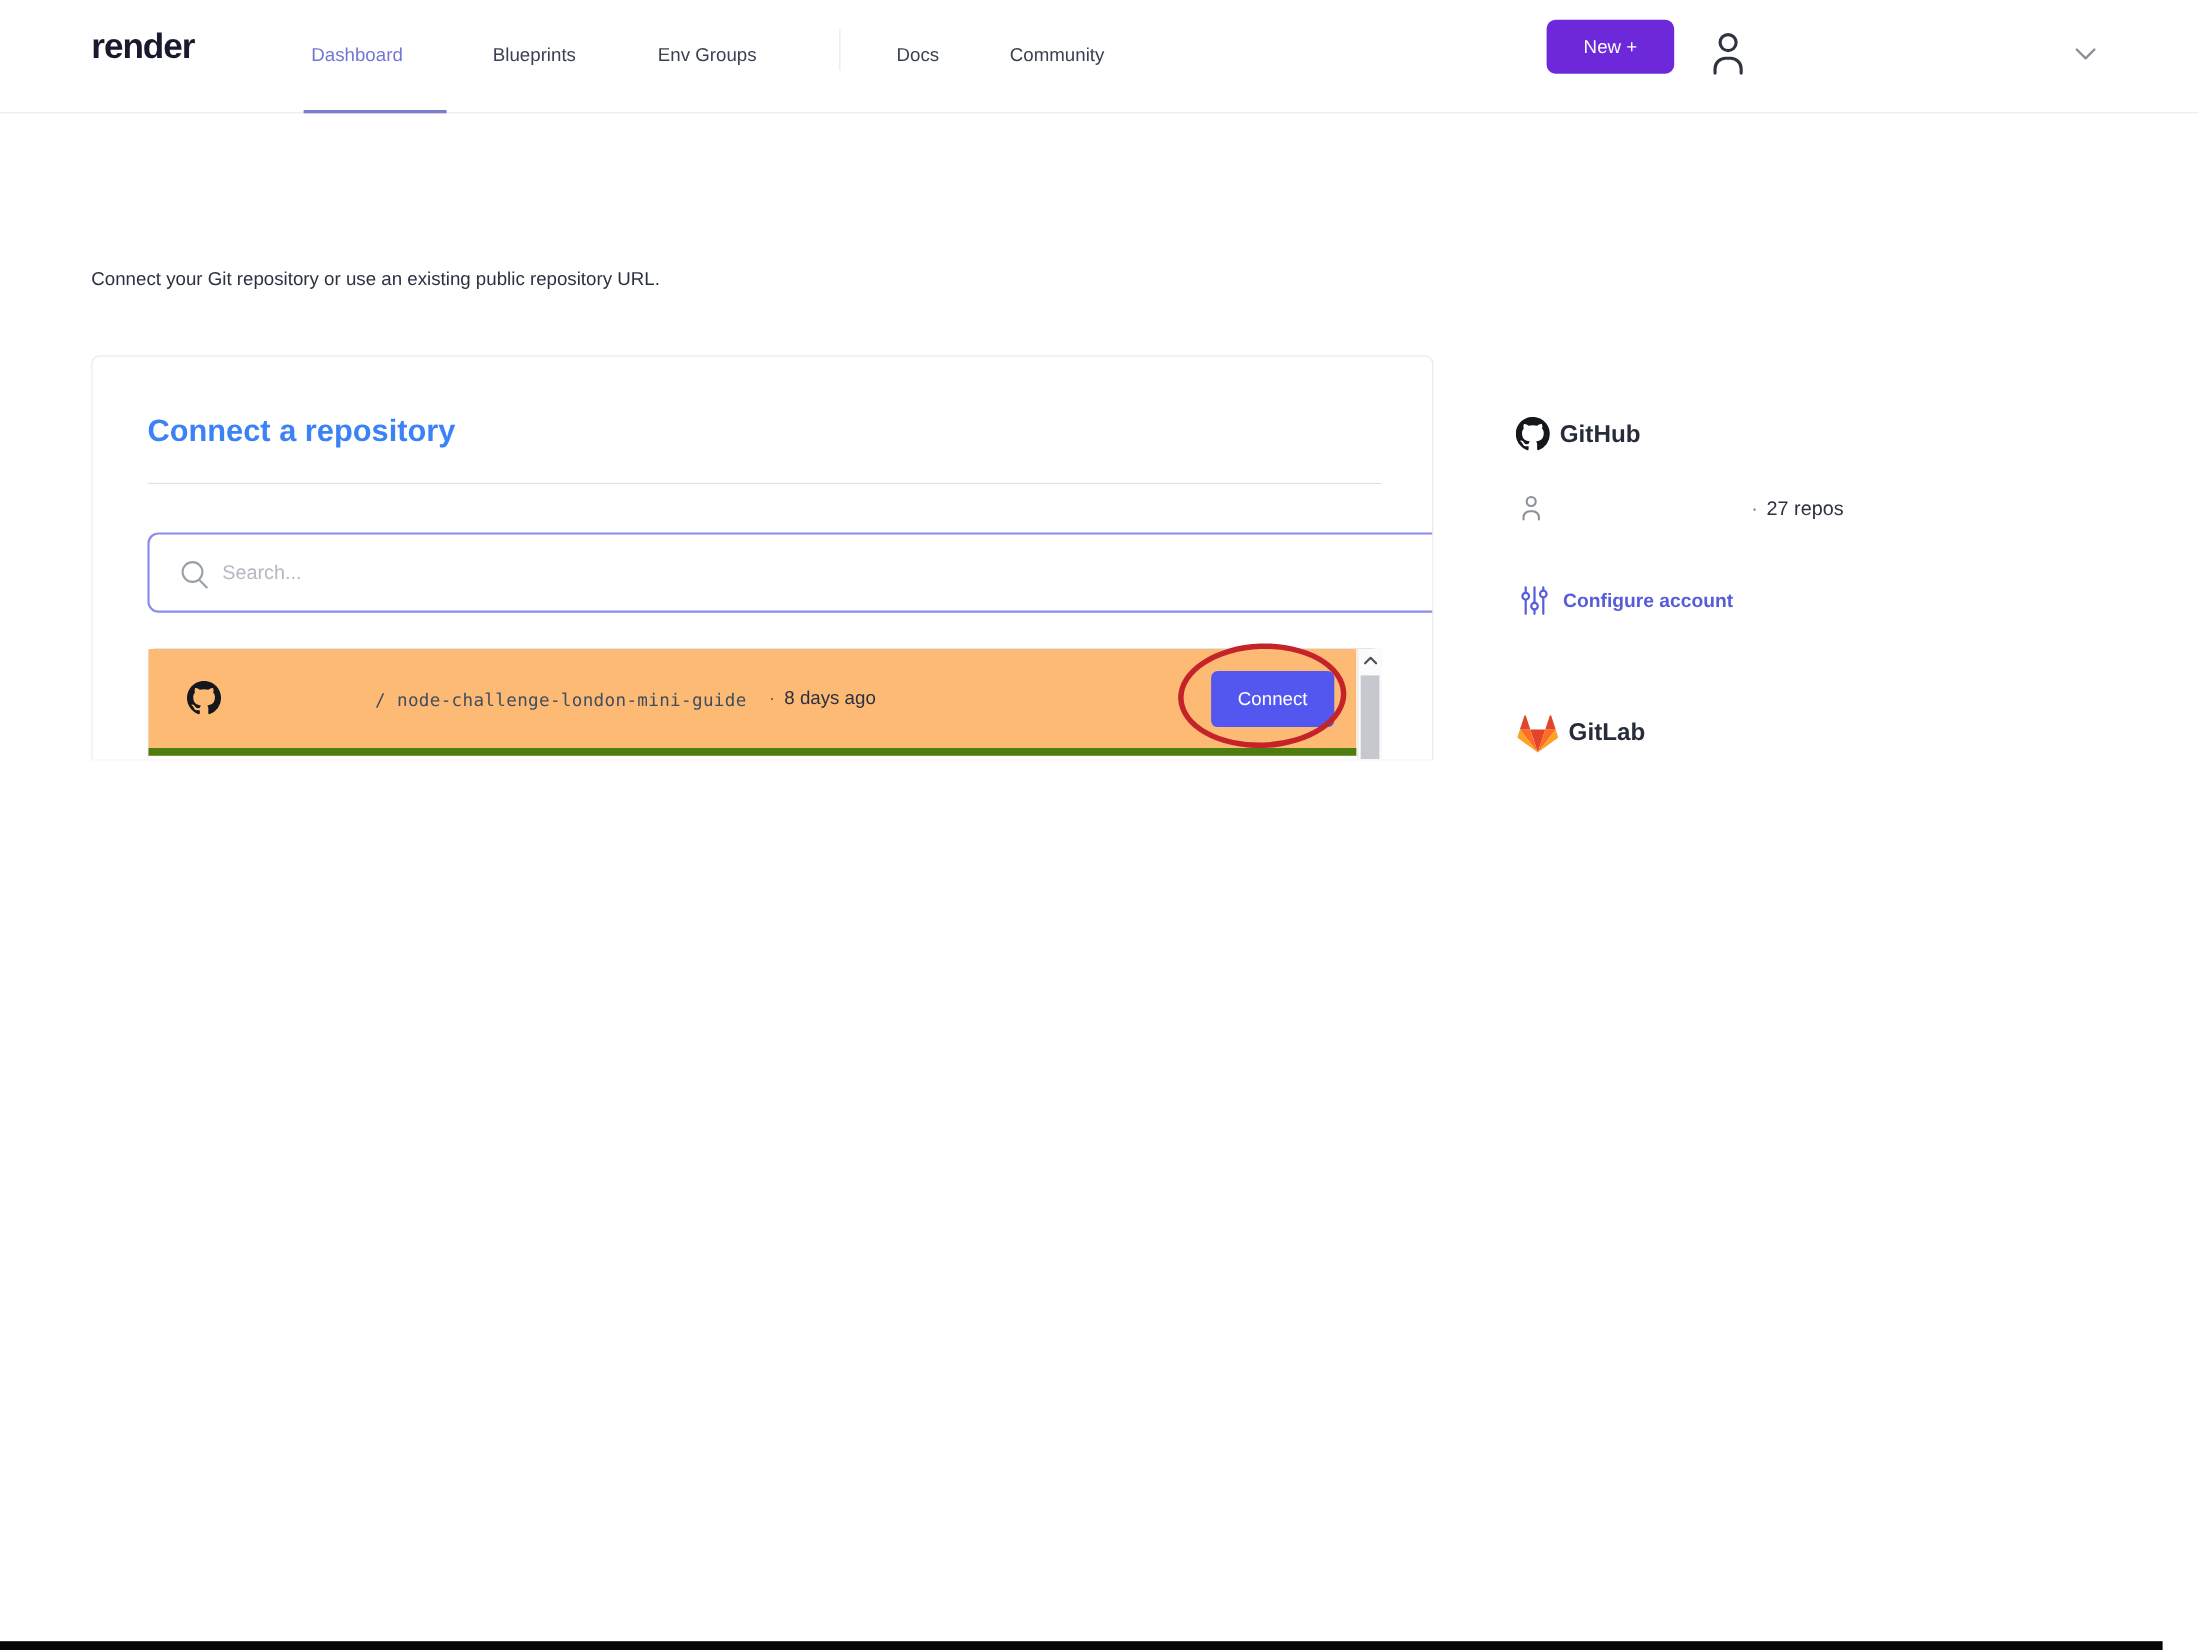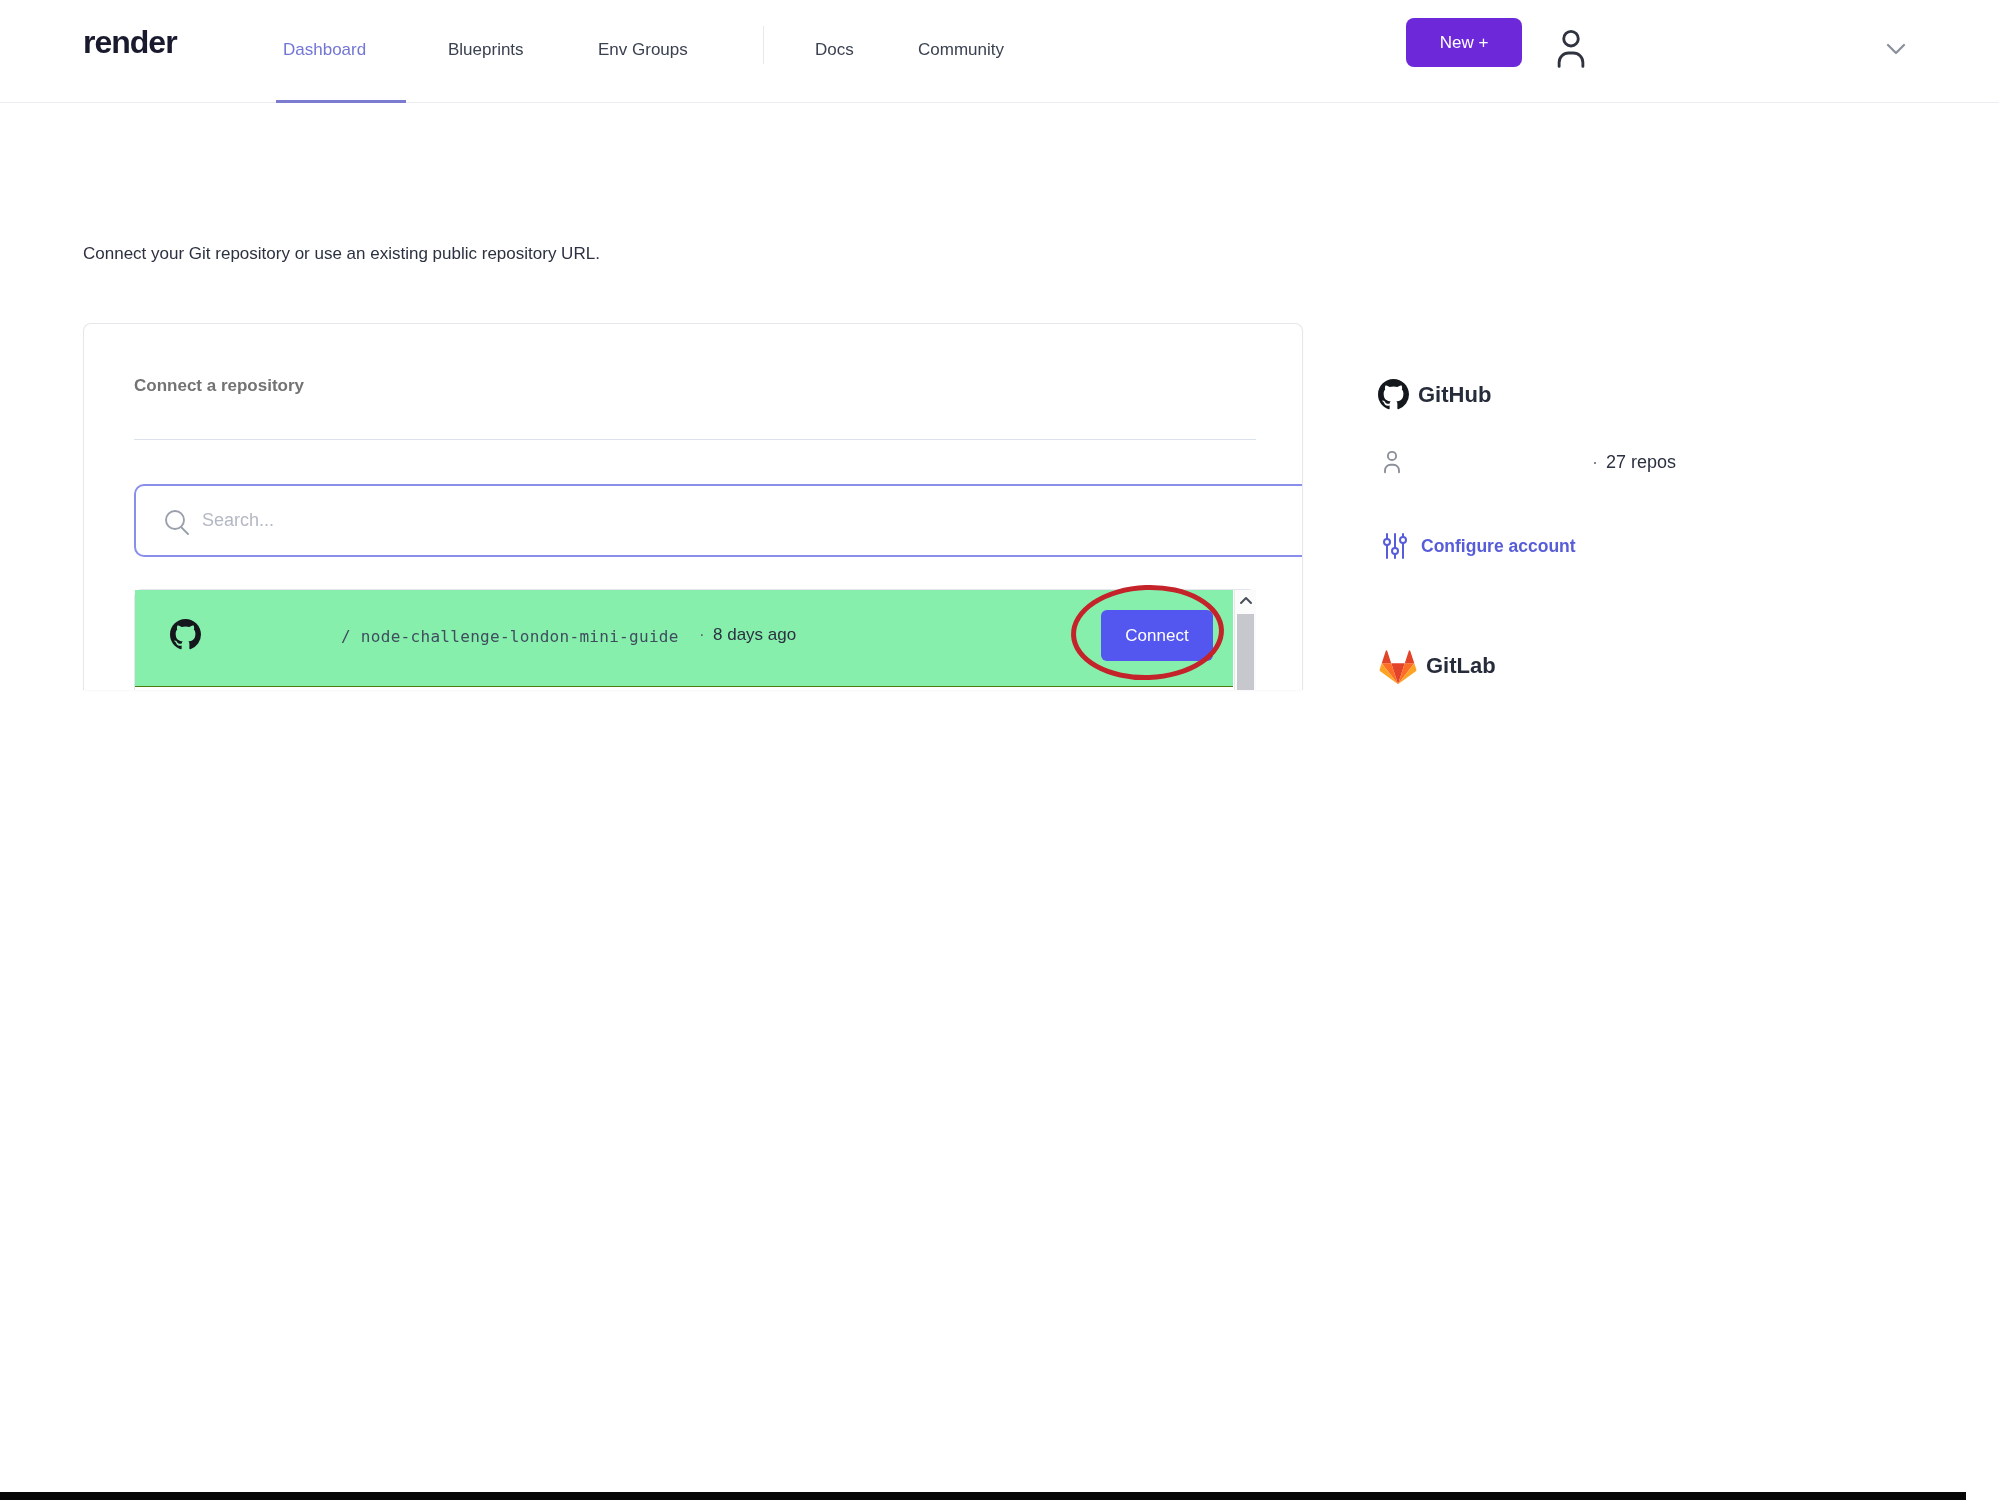--- a/index.html
+++ b/index.html
@@ -20,30 +20,30 @@
 
   
   .h1 { position:absolute; left:83px; top:126px; font-size:32px; font-weight:400; color:#20242f; letter-spacing:-0.2px; }
   .h1 b { font-weight:700; }
   .subtitle { position:absolute; left:83px; top:244px; font-size:17px; color:#2b3140; }
 
   
   .card { position:absolute; left:83px; top:323px; width:1220px; height:367px; background:#fff;
           border:1px solid #e6e7eb; border-bottom:none; border-radius:8px 8px 0 0;
           box-shadow:0 1px 2px rgba(20,20,40,0.03); overflow:hidden; }
-  .card-heading { position:absolute; left:50px; top:52px; font-size:17px; font-weight:700; color:#737373; }
+  .card-heading { position:absolute; left:50px; top:52px; font-size:28px; font-weight:700; color:#3b82f6; }
   .card-divider { position:absolute; left:50px; top:115px; width:1122px; height:1px; background:#dbe2ec; }
 
   .search-box { position:absolute; left:50px; top:160px; width:1342px; height:73px; border:2px solid #8a8eeb; border-radius:10px; background:#fff; }
   .search-icon { position:absolute; left:26px; top:21px; }
   .search-input { position:absolute; left:66px; top:2px; width:1000px; height:65px; border:none; outline:none; font-size:18px; color:#3a4150; font-family:"Liberation Sans",sans-serif; background:transparent; }
   .search-input::placeholder { color:#b4b8c2; }
 
   .repo-list { position:absolute; left:50px; top:265px; width:1122px; height:101px; border:1px solid #e4e5ea; border-bottom:none; border-radius:8px 8px 0 0; background:#fff; }
-  .repo-row { position:absolute; left:0; top:0; width:1098px; height:97px; border-bottom:1px solid #4d7c0f; background:#86efac; cursor:pointer; }
+  .repo-row { position:absolute; left:0; top:0; width:1098px; height:97px; border-bottom:7px solid #4d7c0f; background:#fdba74; cursor:pointer; }
   .repo-gh-icon { position:absolute; left:35px; top:29px; }
   .repo-owner { position:absolute; left:77px; top:38px; width:125px; height:22px; font-size:16px; color:#3f4d5f; }
   .repo-path { position:absolute; left:206px; top:37px; font-family:"DejaVu Sans Mono", monospace; font-size:16px; letter-spacing:0.3px; color:#3f4d5f; white-space:nowrap; }
   .repo-dot { position:absolute; left:564px; top:35px; font-size:17px; color:#5a6170; }
   .repo-updated { position:absolute; left:578px; top:35px; font-size:17px; color:#2b3140; white-space:nowrap; }
   .connect-btn { position:absolute; left:966px; top:20px; width:112px; height:51px; background:#5356ef; border:none; border-radius:6px; color:#fff; font-size:17px; font-family:"Liberation Sans",sans-serif; cursor:pointer; }
 
   .list-scrollbar { position:absolute; left:1099px; top:0; width:22px; height:100px; background:#fbfbfc; border-left:1px solid #e8e8ec; cursor:pointer; }
   .scroll-up { position:absolute; left:3px; top:2px; width:16px; height:18px; }
   .scroll-thumb { position:absolute; left:2px; top:24px; width:17px; height:76px; background:#c6c8ce; }

